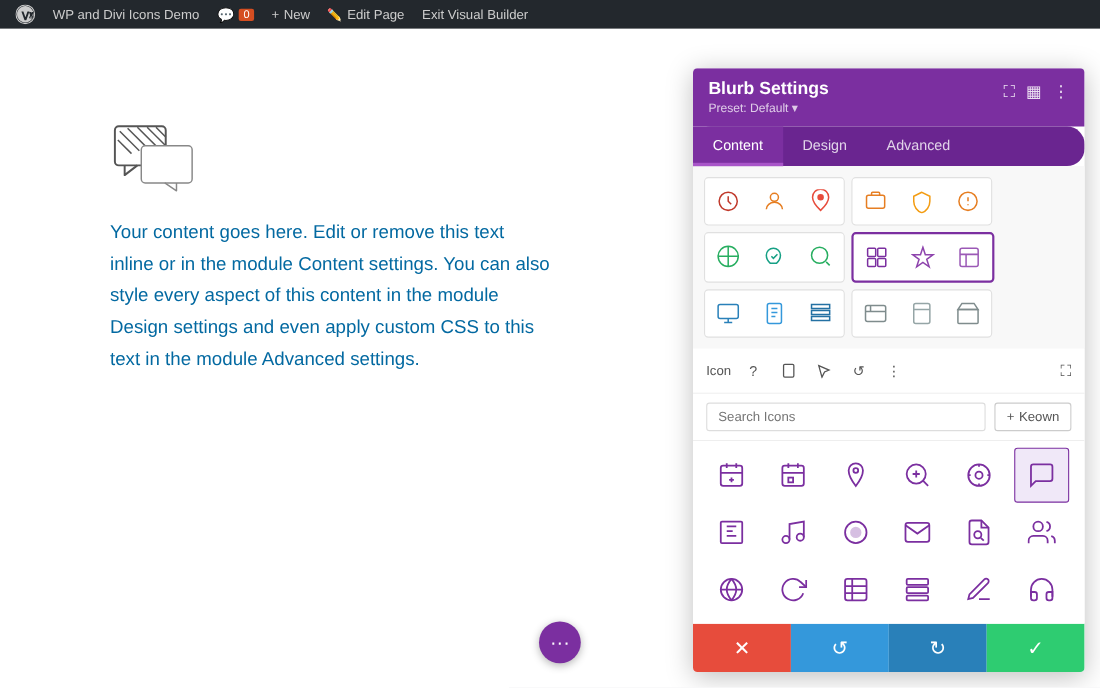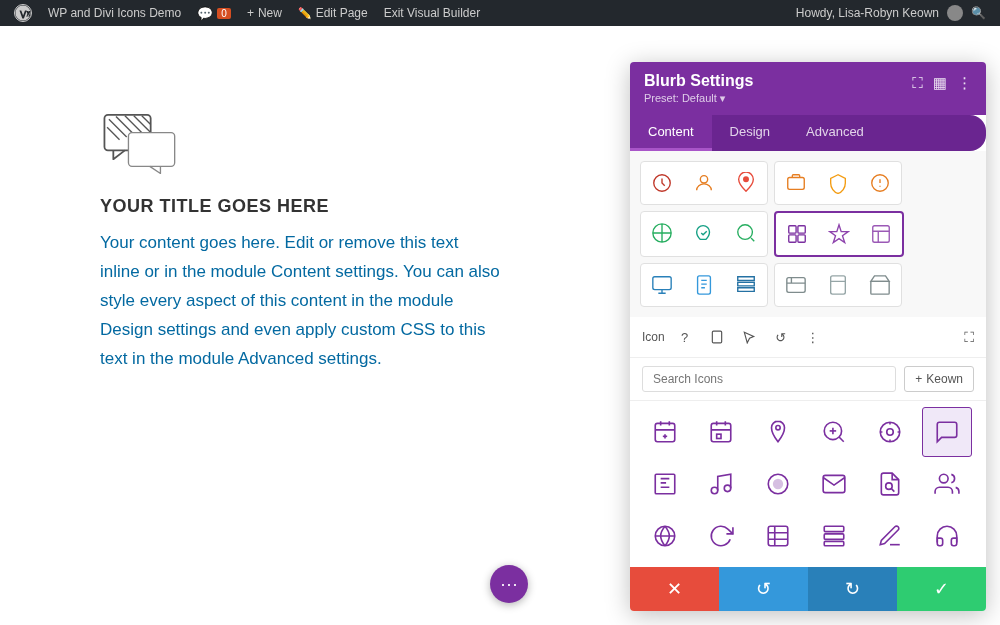--- a/index.html
+++ b/index.html
@@ -358,25 +358,20 @@
     <span>+</span>
     <span>New</span>
   </div>
   <div class="admin-bar-item">
     <span style="font-size:11px;">✏️</span>
     <span>Edit Page</span>
   </div>
   <div class="admin-bar-item">
     <span>Exit Visual Builder</span>
   </div>
-  <div class="admin-bar-right">
-    <span class="howdy">Howdy, Lisa-Robyn Keown</span>
-    <span class="avatar" style="background:#888;"></span>
-    <span class="search-icon-btn">🔍</span>
-  </div>
 </div>
 
 <div id="page-bg">
 
   <div id="top-link-bar">
     <a class="pro-link">WP and Divi Icons Pro Demo</a>
     <div class="search-circle">
       <span>🔍</span>
     </div>
   </div>
@@ -394,21 +389,20 @@
         <line x1="47" y1="9" x2="57" y2="19" stroke="#555" stroke-width="1.5"></line>
         <line x1="8" y1="22" x2="22" y2="36" stroke="#555" stroke-width="1.5"></line>
 
         <path d="M15 48 L15 58 L28 48" stroke="#555" stroke-width="2" fill="none" stroke-linejoin="round"></path>
 
         <rect x="32" y="28" width="52" height="38" rx="4" stroke="#888" stroke-width="1.5" fill="white"></rect>
 
         <path d="M68 66 L68 74 L56 66" stroke="#888" stroke-width="1.5" fill="none" stroke-linejoin="round"></path>
       </svg>
     </div>
-    <div class="blurb-title">YOUR TITLE GOES HERE</div>
     <div class="blurb-text">Your content goes here. Edit or remove this text inline or in the module Content settings. You can also style every aspect of this content in the module Design settings and even apply custom CSS to this text in the module Advanced settings.</div>
   </div>
 
   <div id="floating-btn">
     <span>···</span>
   </div>
 
   <div id="settings-panel">
 
     <div class="panel-header">

